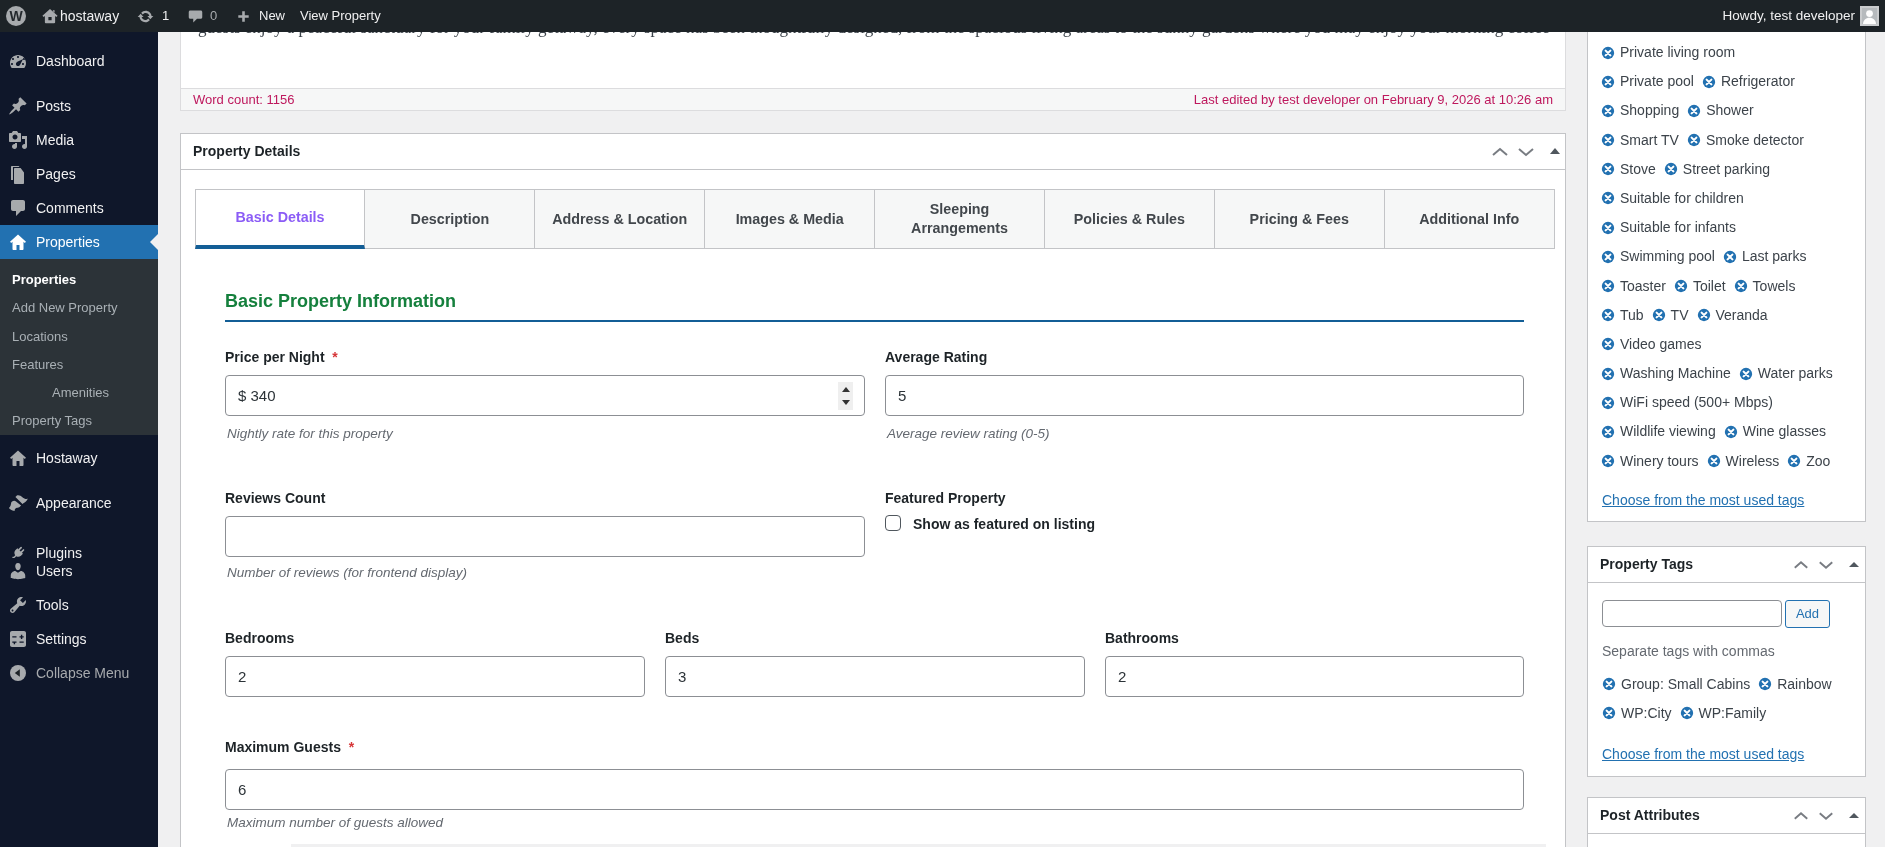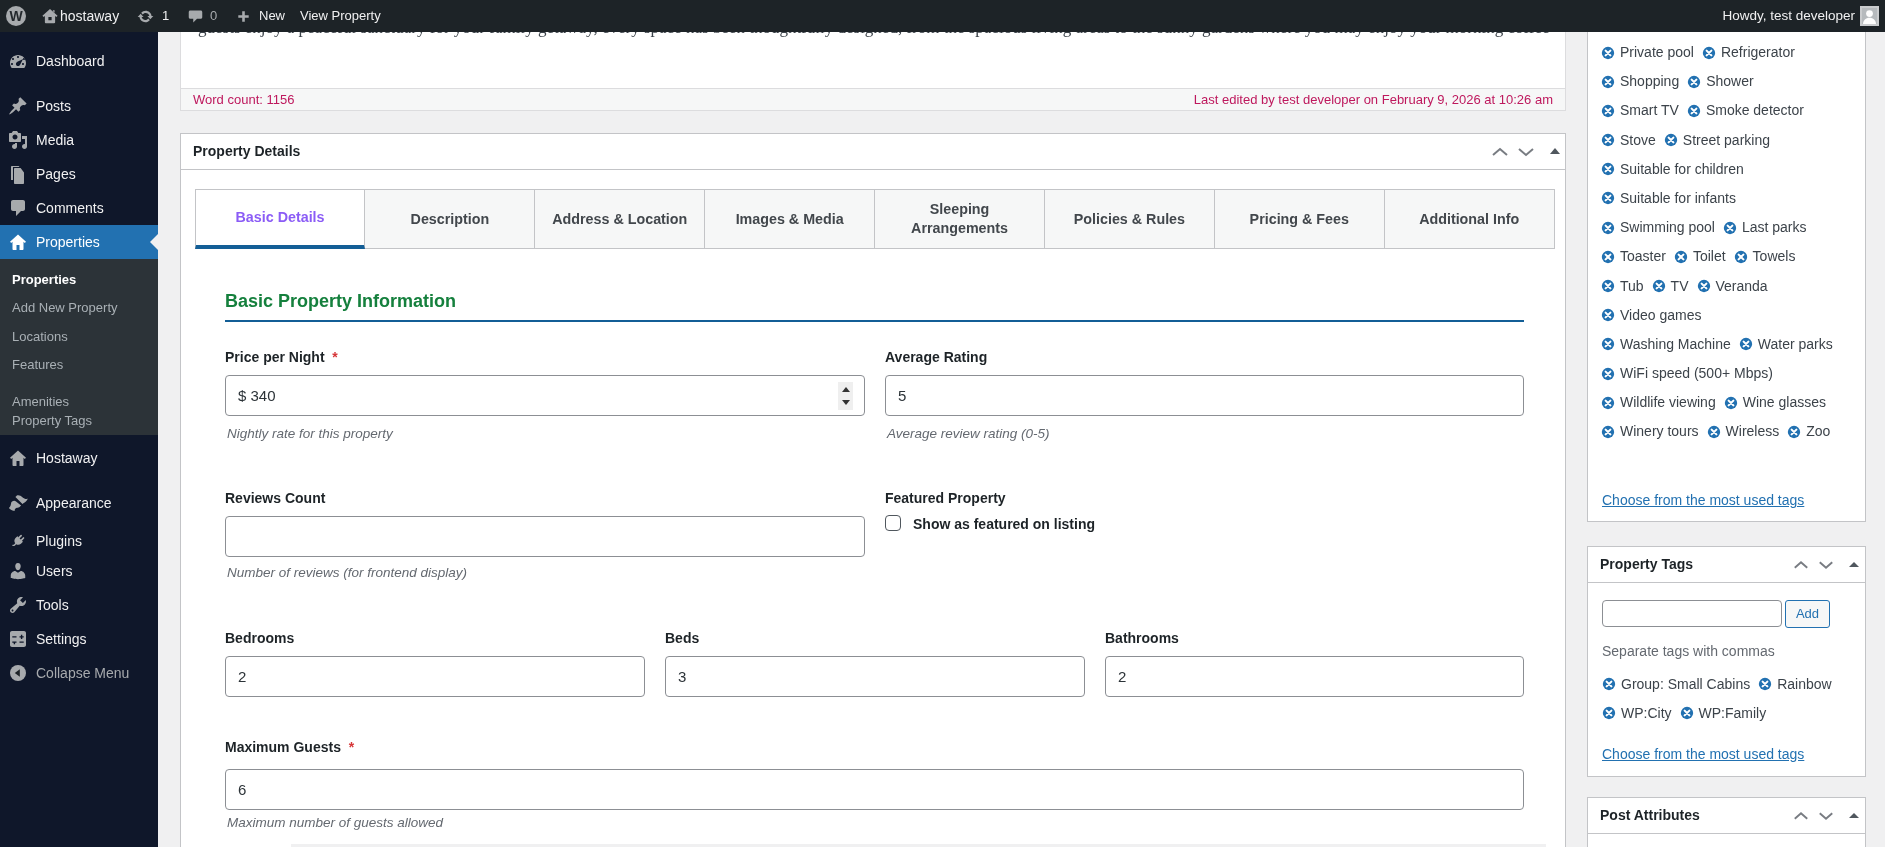--- a/index.html
+++ b/index.html
@@ -116,20 +116,24 @@
     <div class="fdesc" style="left:46px; top:680px;">Maximum number of guests allowed</div>
 
     <div class="abs" style="left:110px; top:710px; width:1255px; height:4px; background:#f0f0f1;"></div>
   </div>
 
   <div class="pbox" style="left:1587px; top:20px; width:279px; height:502px; border-top:none;">
     <div id="amrows" class="abs" style="left:13px; top:18px; right:4px;">
         <div class="trow"><svg class="x" width="14" height="14" viewBox="0 0 20 20">
             <circle cx="10" cy="10" r="8.8" fill="#2271b1"></circle>
             <path d="M6.6 6.6l6.8 6.8M13.4 6.6l-6.8 6.8" stroke="#fff" stroke-width="3" stroke-linecap="round"></path>
+          </svg><span class="lbl">Private living room</span></div>
+        <div class="trow"><svg class="x" width="14" height="14" viewBox="0 0 20 20">
+            <circle cx="10" cy="10" r="8.8" fill="#2271b1"></circle>
+            <path d="M6.6 6.6l6.8 6.8M13.4 6.6l-6.8 6.8" stroke="#fff" stroke-width="3" stroke-linecap="round"></path>
           </svg><span class="lbl">Private pool</span><svg class="x" width="14" height="14" viewBox="0 0 20 20">
             <circle cx="10" cy="10" r="8.8" fill="#2271b1"></circle>
             <path d="M6.6 6.6l6.8 6.8M13.4 6.6l-6.8 6.8" stroke="#fff" stroke-width="3" stroke-linecap="round"></path>
           </svg><span class="lbl">Refrigerator</span></div>
         <div class="trow"><svg class="x" width="14" height="14" viewBox="0 0 20 20">
             <circle cx="10" cy="10" r="8.8" fill="#2271b1"></circle>
             <path d="M6.6 6.6l6.8 6.8M13.4 6.6l-6.8 6.8" stroke="#fff" stroke-width="3" stroke-linecap="round"></path>
           </svg><span class="lbl">Shopping</span><svg class="x" width="14" height="14" viewBox="0 0 20 20">
             <circle cx="10" cy="10" r="8.8" fill="#2271b1"></circle>
             <path d="M6.6 6.6l6.8 6.8M13.4 6.6l-6.8 6.8" stroke="#fff" stroke-width="3" stroke-linecap="round"></path>
@@ -308,36 +312,36 @@
       <svg class="ic" viewBox="0 0 20 20">
           <path fill="#ffffff" d="M10 2.5l8 7.2-1.2 1.3-1.3-1.2V17c0 .55-.45 1-1 1h-3v-5H8.5v5h-3c-.55 0-1-.45-1-1v-7.2l-1.3 1.2L2 9.7 10 2.5z"></path>
         </svg>
       <span class="tx" style="font-weight:400; color:#fff;">Properties</span>
       <div class="abs" style="right:0; top:9px; width:0; height:0; border:8px solid transparent; border-right-color:#f0f0f1; border-left-width:0;"></div>
     </div>
     <div class="sub" style="top:233.5px; font-weight:700; color:#fff;">Properties</div>
     <div class="sub" style="top:261.8px;">Add New Property</div>
     <div class="sub" style="top:290.6px;">Locations</div>
     <div class="sub" style="top:318.5px;">Features</div>
-    <div class="sub" style="top:356px;">Amenities</div>
+    <div class="sub" style="top:347px;margin-left:40px;">Amenities</div>
     <div class="sub" style="top:375.1px;">Property Tags</div>
 
     <div class="mi" style="top:409px;">
       <svg class="ic" viewBox="0 0 20 20">
           <path fill="#a7aaad" d="M10 2.5l8 7.2-1.2 1.3-1.3-1.2V17c0 .55-.45 1-1 1h-3v-5H8.5v5h-3c-.55 0-1-.45-1-1v-7.2l-1.3 1.2L2 9.7 10 2.5z"></path>
         </svg>
       <span class="tx">Hostaway</span>
     </div>
     <div class="mi" style="top:454px;">
       <svg class="ic" viewBox="0 0 20 20">
           <path fill="#a7aaad" d="M14.48 11.06L7.41 3.99l1.5-1.5c.5-.56 2.3-.47 3.51.32 1.21.8 1.43 1.28 2.91 2.1 1.18.64 2.45 1.26 4.45.85-2.33 4.38-4.37 4.07-5.3 5.3zm-1.41 1.41l-1.47 1.47c-1.17 1.18-4.79-.25-5.01 4.06-3.29 0-5.59-3.1-5.59-3.1s1.97-1.71 2.04-4.38c.07-2.66 3.55-3.54 4.98-2.1z"></path>
         </svg>
       <span class="tx">Appearance</span>
     </div>
-    <div class="mi" style="top:492px;">
+    <div class="mi" style="top:504px;">
       <svg class="ic" viewBox="0 0 20 20">
           <g fill="#a7aaad" transform="rotate(45 10 10)">
             <rect x="7.6" y="3.2" width="1.7" height="4.5" rx="0.8"></rect>
             <rect x="10.9" y="3.2" width="1.7" height="4.5" rx="0.8"></rect>
             <path d="M6.2 7h7.8v2.8c0 1.9-1.3 3.4-3 3.8v1.6c0 1.1-.6 1.9-1.7 2.3l-.5-1.1c.6-.3.8-.6.8-1.2v-1.6c-1.9-.3-3.4-1.9-3.4-3.9z"></path>
           </g>
         </svg>
       <span class="tx">Plugins</span>
     </div>
     <div class="mi" style="top:522px;">

